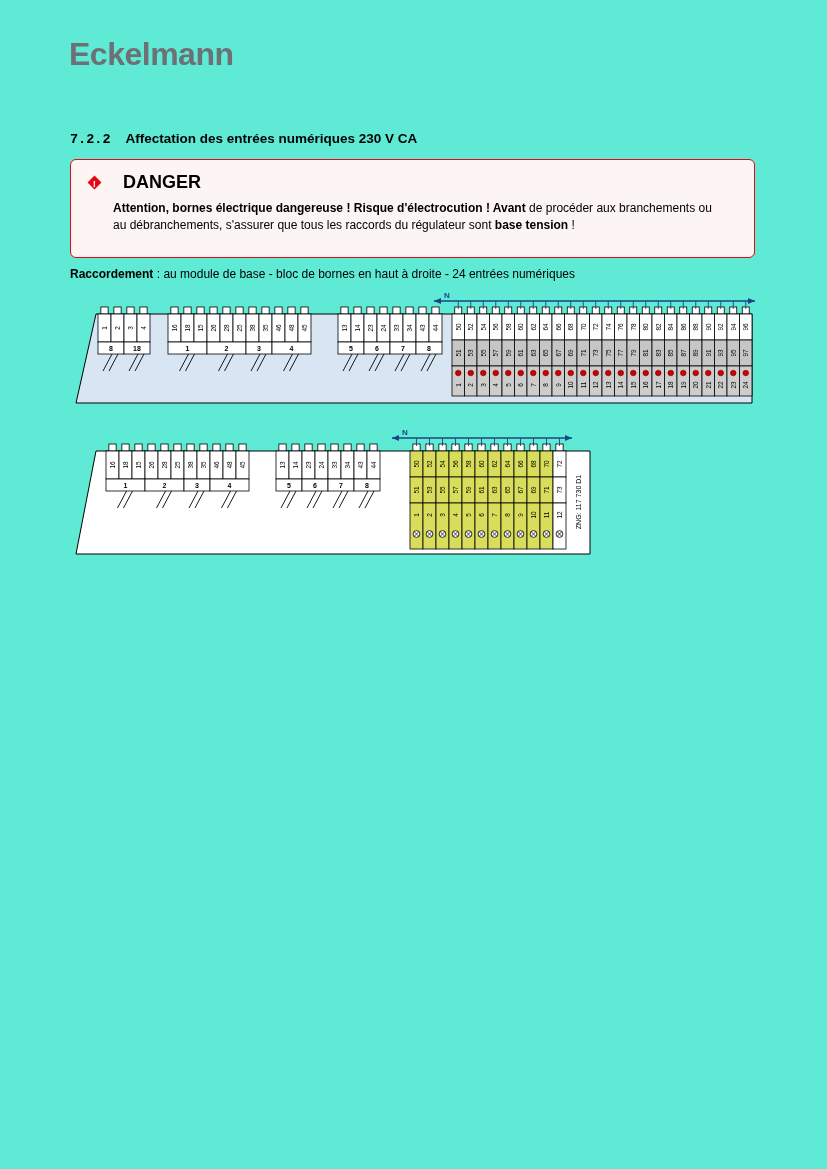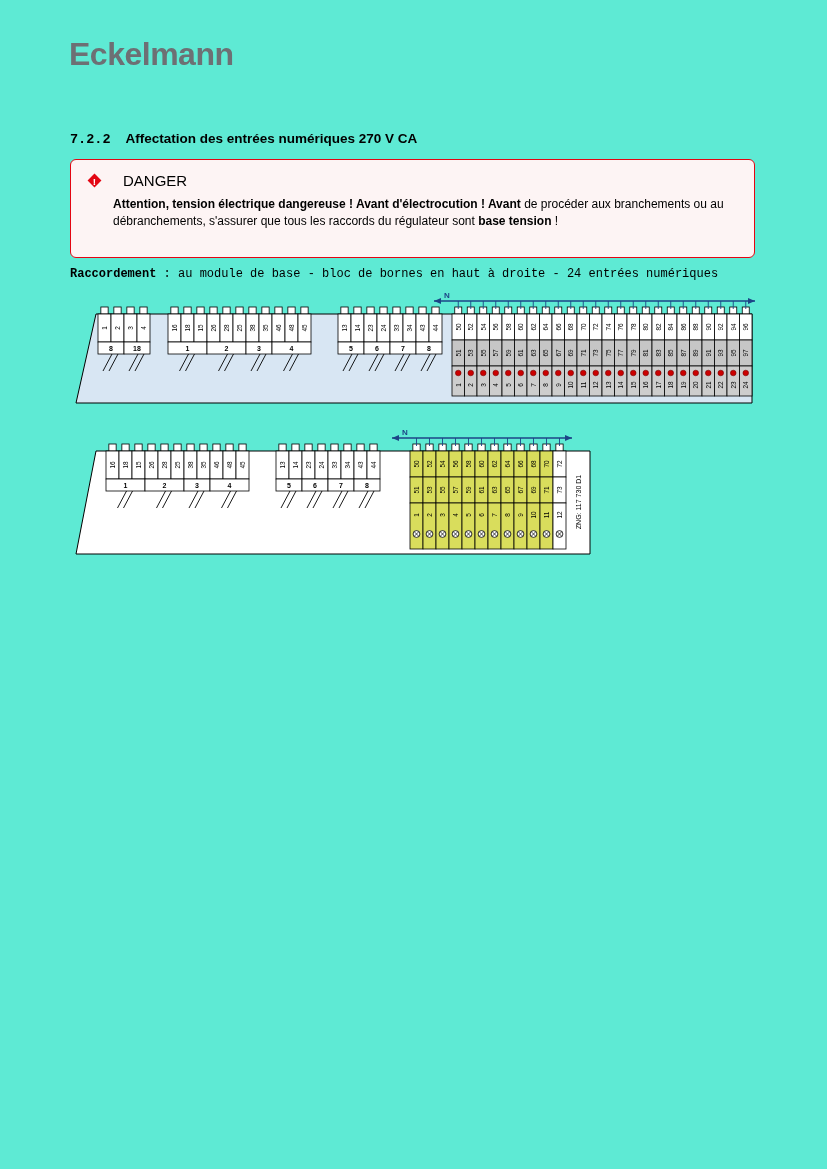--- a/index.html
+++ b/index.html
@@ -10,56 +10,56 @@
   .logo { position:absolute; left:69px; top:36px; font-size:32px; font-weight:bold;
           color:#6d7074; letter-spacing:-0.5px; }
 
   .section-heading { position:absolute; left:70px; top:131px; font-size:13.5px; font-weight:bold; }
   .sec-num { margin-right:15px;font-family:Liberation Mono, monospace; }
 
   .danger-box { position:absolute; left:70px; top:159px; width:685px; height:99px;
                 border:1.6px solid #e30613; border-radius:6px; background:#fdf4f4;
                 padding:12px 16px; }
   .danger-head { display:flex; align-items:center; gap:10px; }
-  .danger-title { font-weight:normal; font-size:15px;padding-left:11px; }
+  .danger-title { font-weight:bold; font-size:18px;padding-left:11px; }
   .danger-body { margin-left:26px; margin-top:7px; font-size:12px; line-height:1.42; width:612px; }
 
-  .conn { position:absolute; left:70px; font-size:12px; white-space:nowrap;font-family:Liberation Mono, monospace; }
+  .conn { position:absolute; left:70px; font-size:12px; white-space:nowrap; }
   .conn-1 { top:267px; }
   .conn-2 { top:407px; }
 
   .diag { position:absolute; left:68px; }
   .diag-1 { top:291px; }
   .diag-2 { top:428px; }
   svg text { font-family:"Liberation Sans", sans-serif; }
 
   .footer { position:absolute; left:70px; top:1120px; width:687px; font-size:10.5px; }
   .f-center { position:absolute; left:0; right:0; text-align:center; }
   .f-right { position:absolute; right:0; top:0; }
 </style>
 </head>
 <body>
 
 <div class="page">
 
   <div class="logo">Eckelmann</div>
 
   <h1 class="section-heading">
-    <span class="sec-num">7.2.2</span><span>Affectation des entrées numériques 270 V CA</span>
+    <span class="sec-num">7.2.2</span><span>Affectation des entrées numériques 230 V CA</span>
   </h1>
 
   <div class="danger-box">
     <div class="danger-head">
       <svg class="danger-icon" width="15" height="15" viewBox="0 0 16 16">
         <polygon points="8,0.6 15.4,8 8,15.4 0.6,8" fill="#e30613"></polygon>
         <text x="8" y="8.8" text-anchor="middle" dominant-baseline="central" font-size="10.5" font-weight="bold" fill="#ffffff">!</text>
       </svg>
       <span class="danger-title">DANGER</span>
     </div>
-    <p class="danger-body"><b>Attention, tension électrique dangereuse ! Avant d'électrocution ! Avant</b><span> de procéder aux branchements ou au débranchements, s'assurer que tous les raccords du régulateur sont </span><b>base tension</b><span> !</span></p>
+    <p class="danger-body"><b>Attention, bornes électrique dangereuse ! Risque d'électrocution ! Avant</b><span> de procéder aux branchements ou au débranchements, s'assurer que tous les raccords du régulateur sont </span><b>base tension</b><span> !</span></p>
   </div>
 
   <p class="conn conn-1"><b>Raccordement</b><span> : au module de base - bloc de bornes en haut à droite - 24 entrées numériques</span></p>
 
   <svg id="diagram-base" class="diag diag-1" width="690" height="118" viewBox="0 0 690 118">
       <polygon points="28,23 684,23 684,112 8,112" fill="#d8e6f3" stroke="#000" stroke-width="1"></polygon>
       <rect x="32.86" y="16" width="7.280000000000001" height="7" fill="#fff" stroke="#000" stroke-width="0.8"></rect>
       <rect x="45.86" y="16" width="7.280000000000001" height="7" fill="#fff" stroke="#000" stroke-width="0.8"></rect>
       <rect x="58.86" y="16" width="7.280000000000001" height="7" fill="#fff" stroke="#000" stroke-width="0.8"></rect>
       <rect x="71.86" y="16" width="7.280000000000001" height="7" fill="#fff" stroke="#000" stroke-width="0.8"></rect>

